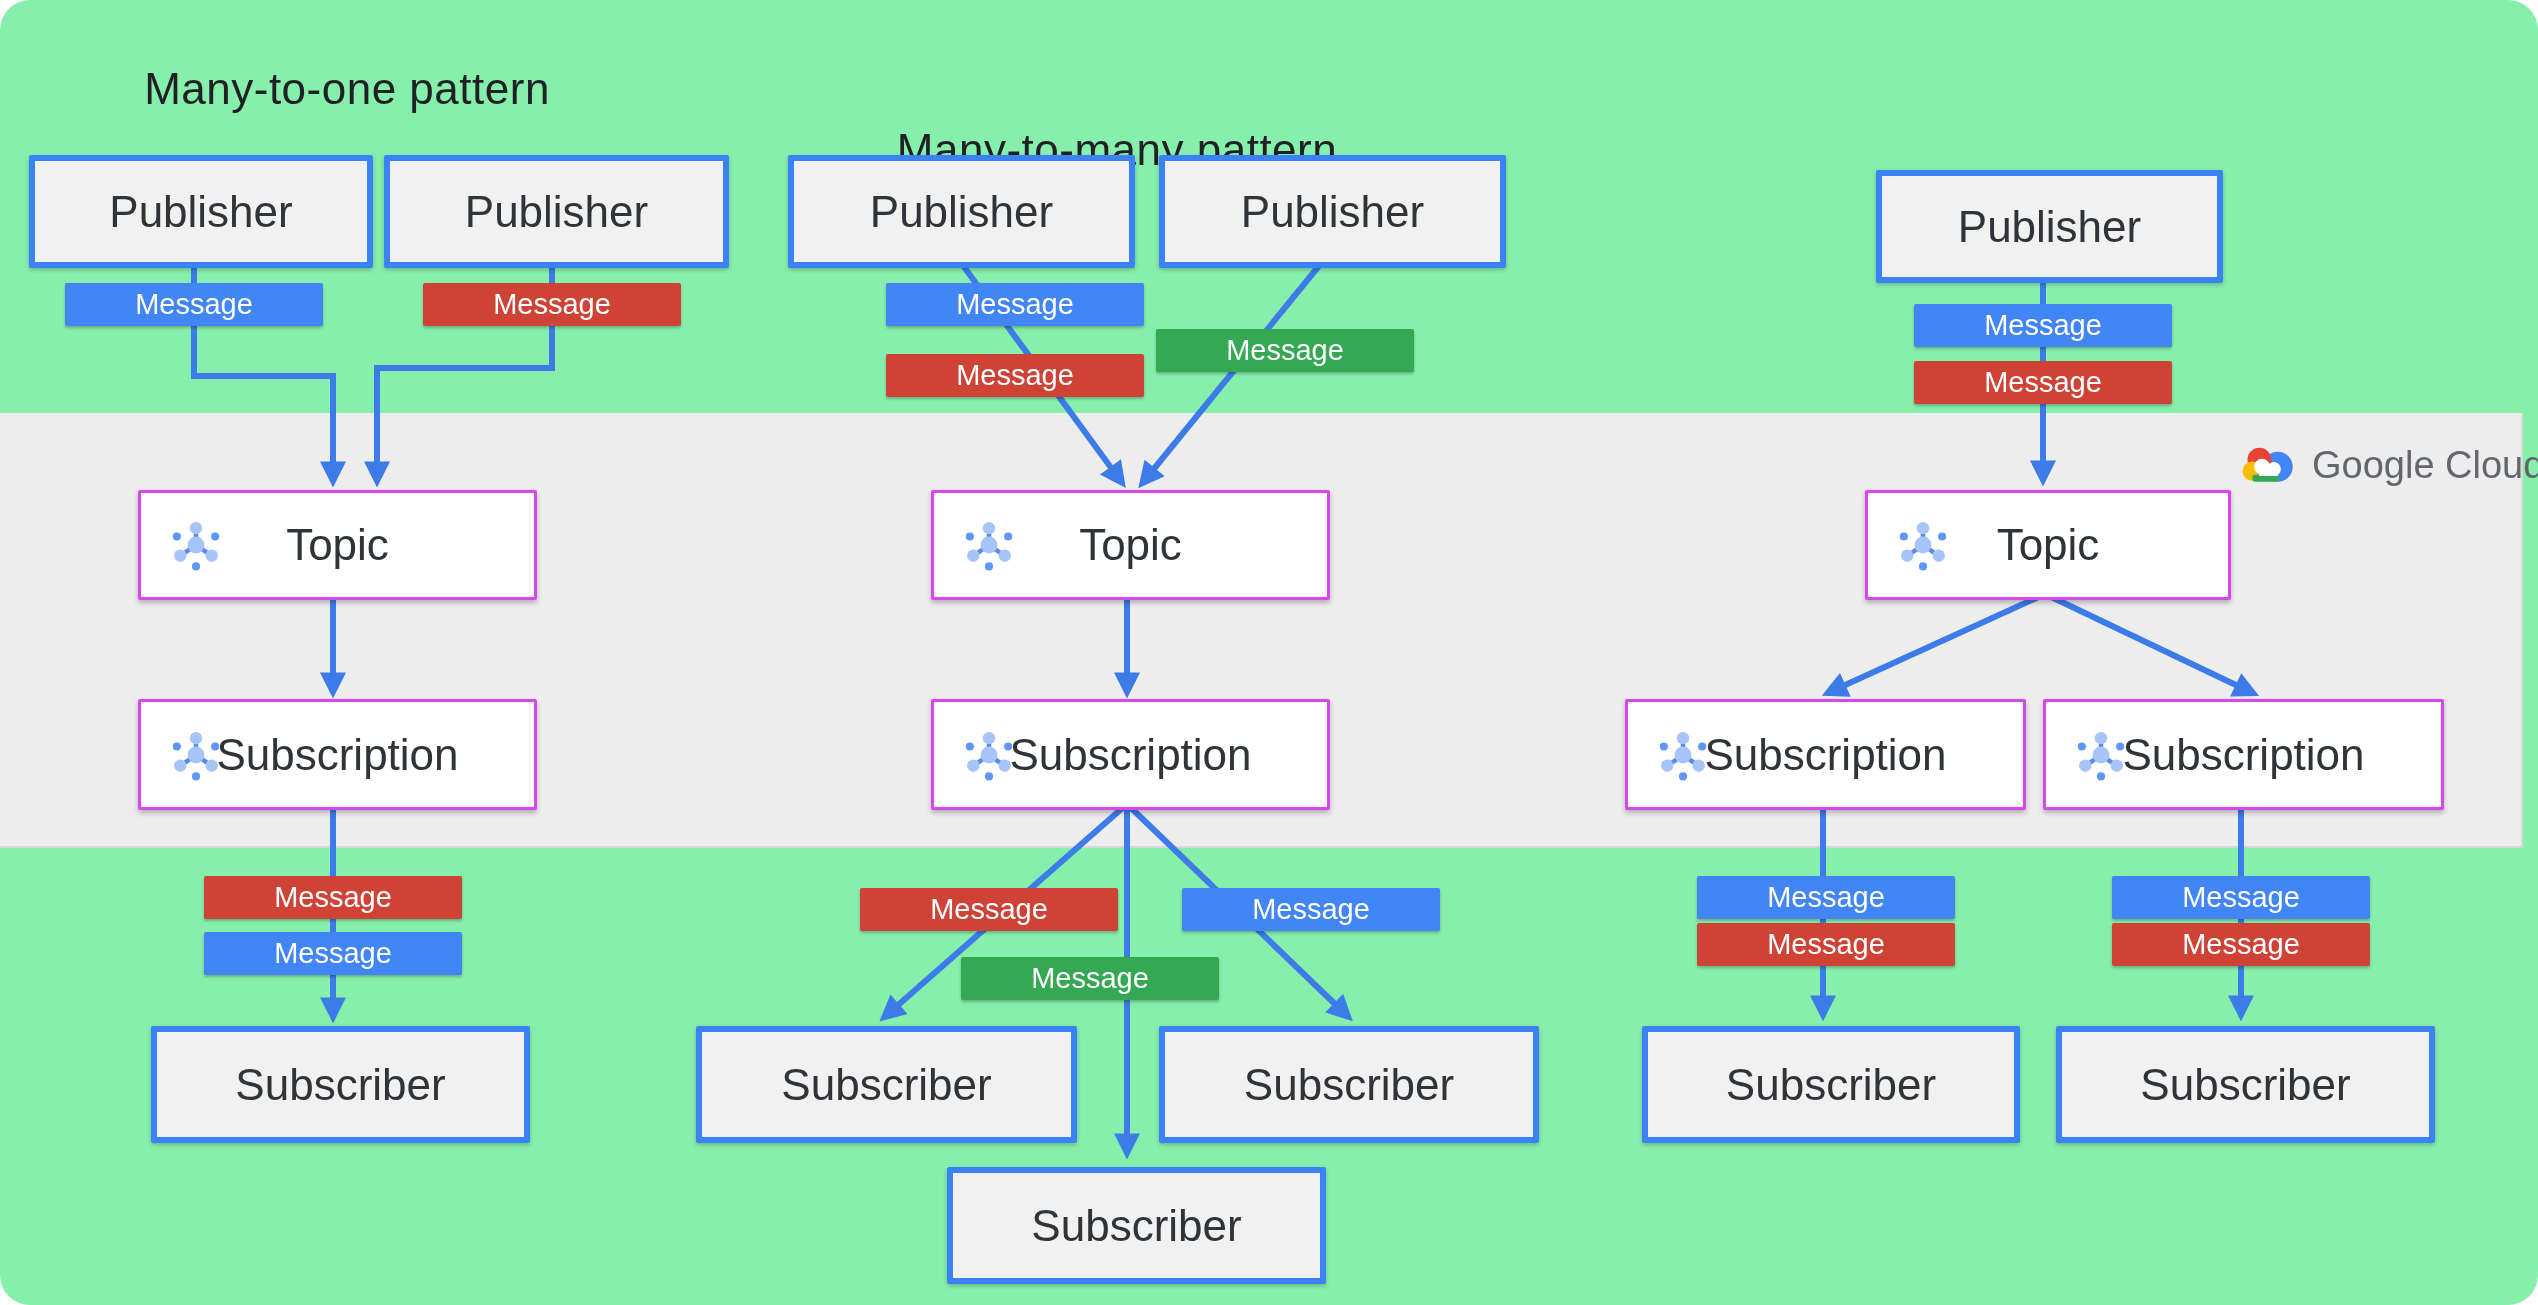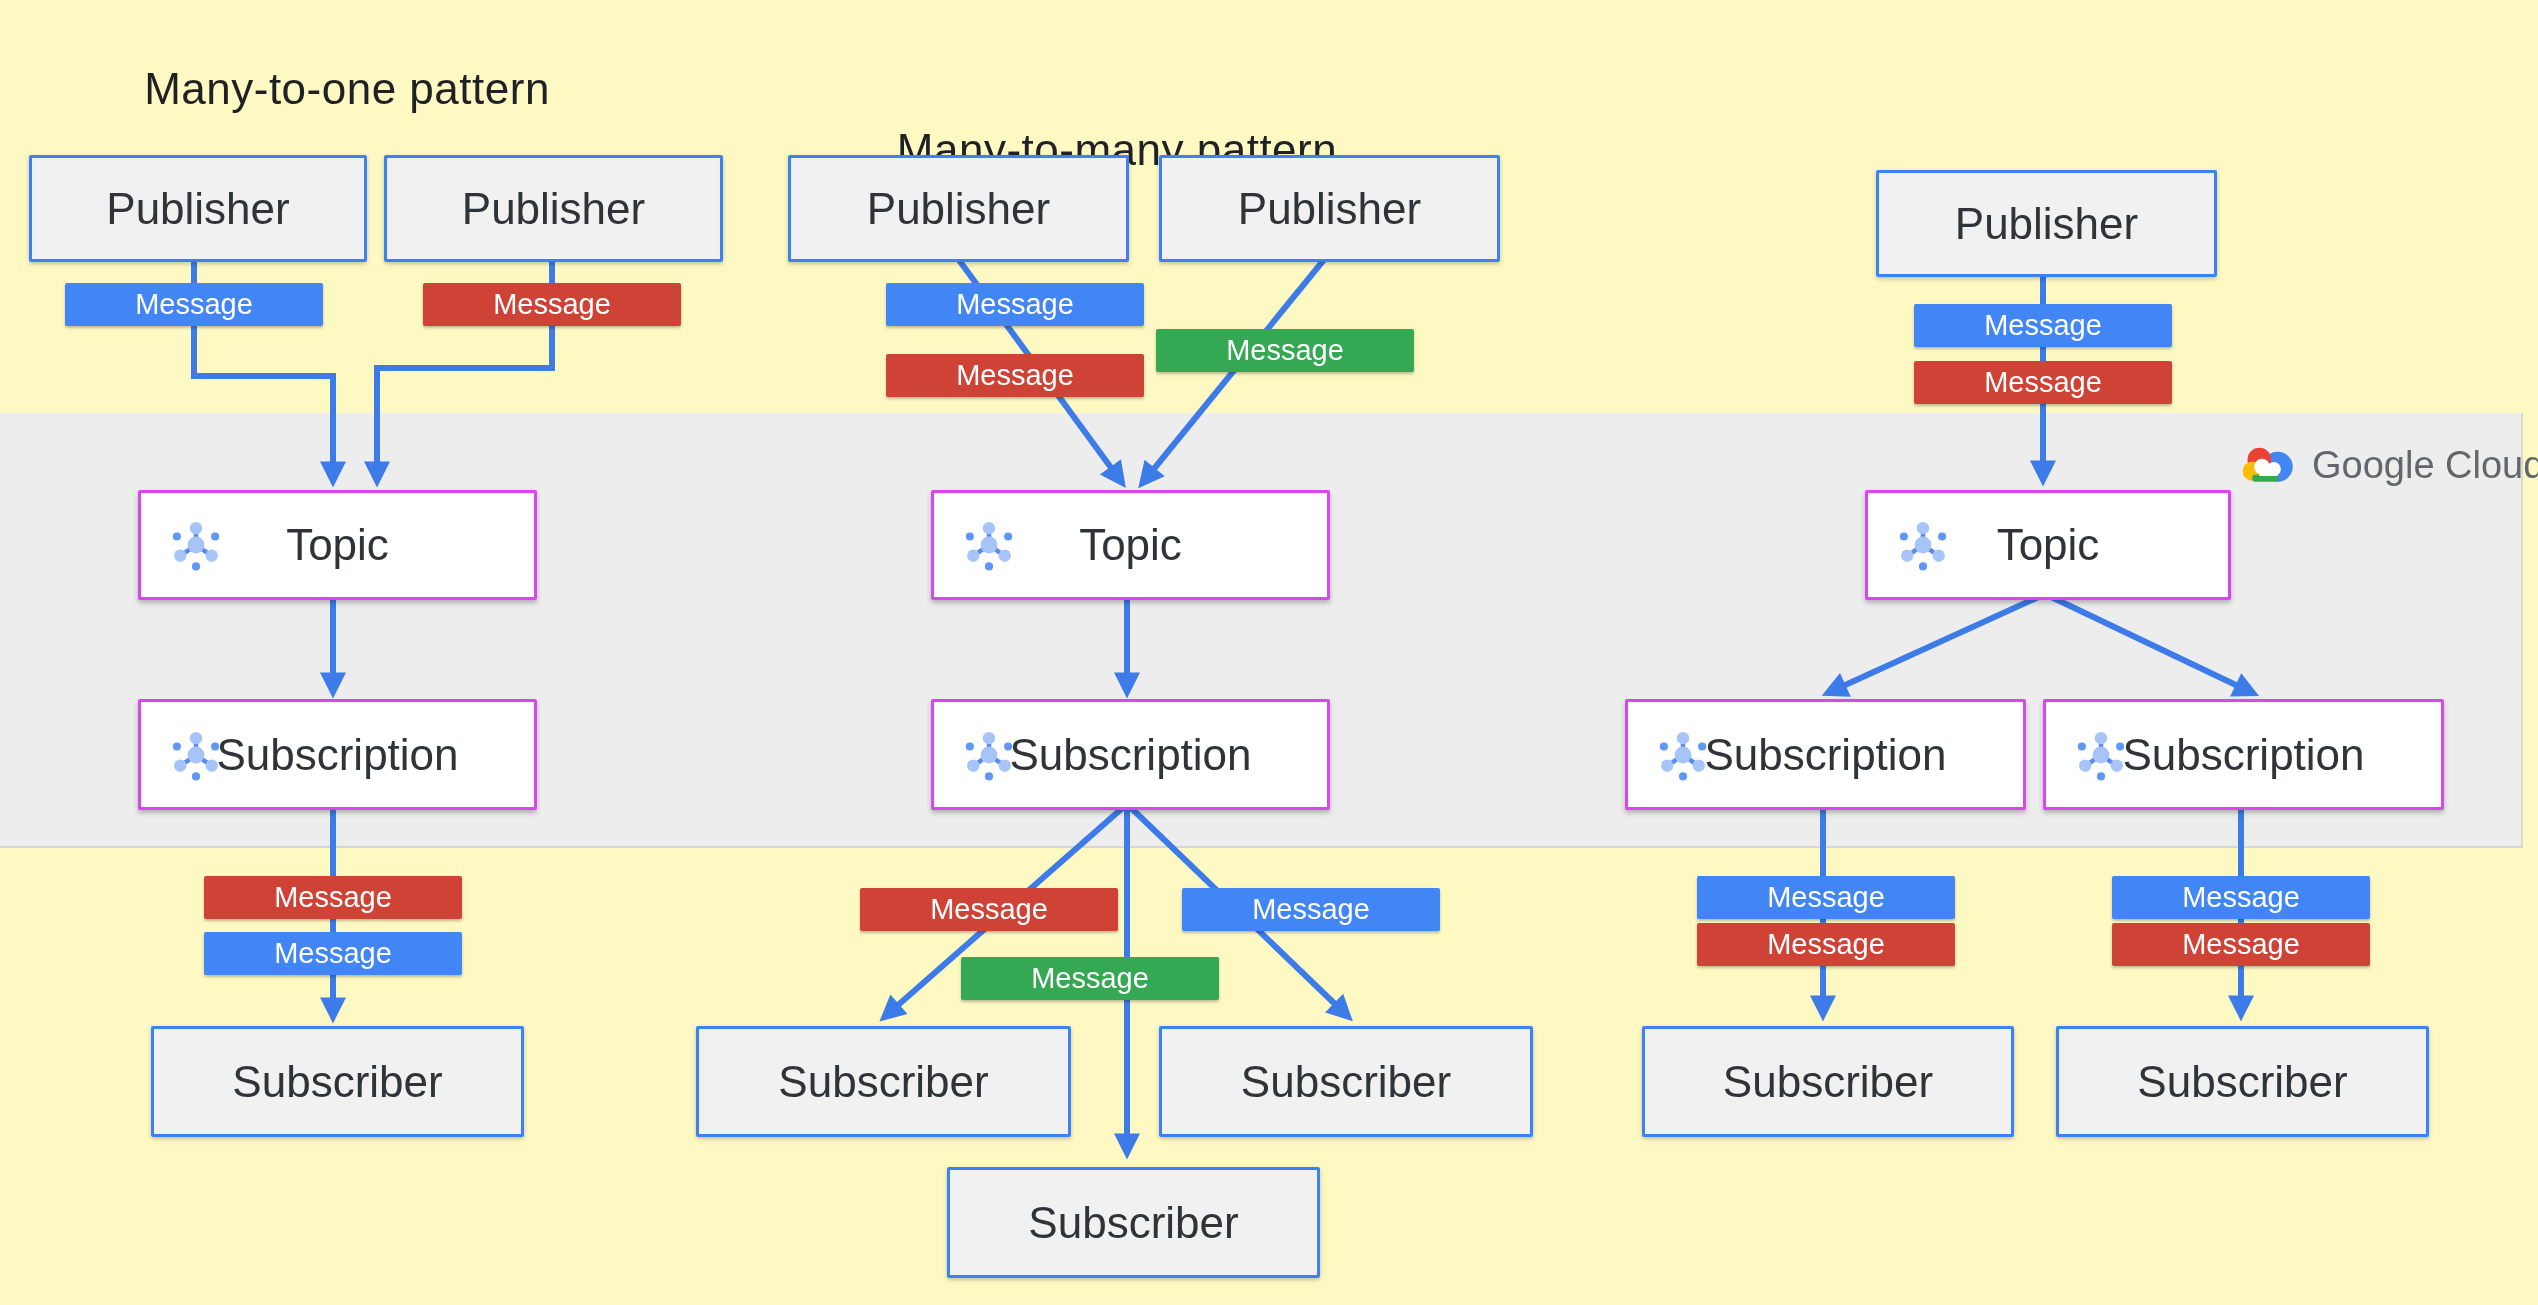--- a/index.html
+++ b/index.html
@@ -1,38 +1,39 @@
 <!DOCTYPE html>
 <html style="--blue: #4285F4; --red: #CF4337; --green: #34A853; --yellow: #FBBC05; --line: #3C7BE8; --band: #EDEDED; --box_gray: #F1F1F1; --box_white: #FFFFFF; --text_dark: #303438; --logo_text: #63676B;"><head>
 <meta charset="utf-8">
 <style>
   html,body{margin:0;padding:0;background:#ffffff;}
   .canvas{
     position:relative;
     width:2538px;height:1305px;
-    background:#fef9c3;
+    background:#86efac;
     font-family:"Liberation Sans","DejaVu Sans",sans-serif;
     overflow:hidden;
+    border-radius:30px;
   }
   .band{
     position:absolute;left:0;top:413px;width:2521px;height:433px;
     background:var(--band,#EDEDED);
     border-bottom:2px solid #D6D6D6;
     border-right:2px solid #D9D9D9;
   }
   .wires{position:absolute;left:0;top:0;width:2538px;height:1305px;}
   .wires path{fill:none;stroke:var(--line,#3C7BE8);stroke-width:6px;}
   .ptitle{
     position:absolute;transform:translateX(-50%);
     font-size:44px;color:#1F2124;white-space:nowrap;letter-spacing:0.5px;
   }
   .gbox{
     position:absolute;display:flex;align-items:center;justify-content:center;
     background:var(--box_gray,#F1F1F1);
-    border:3px solid #3b82f6;border-radius:2px;
+    border:6px solid #3b82f6;border-radius:2px;
     box-shadow:0 2px 4px rgba(0,0,0,0.22);
   }
   .wbox{
     position:absolute;display:flex;align-items:center;justify-content:center;
     background:var(--box_white,#FFFFFF);
     border:3px solid #d946ef;border-radius:2px;
     box-shadow:0 3px 5px rgba(0,0,0,0.25);
   }
   .nlabel{font-size:44px;color:var(--text_dark,#303438);}
   .psicon{position:absolute;left:28px;top:50%;transform:translateY(-50%);width:54px;height:54px;}

